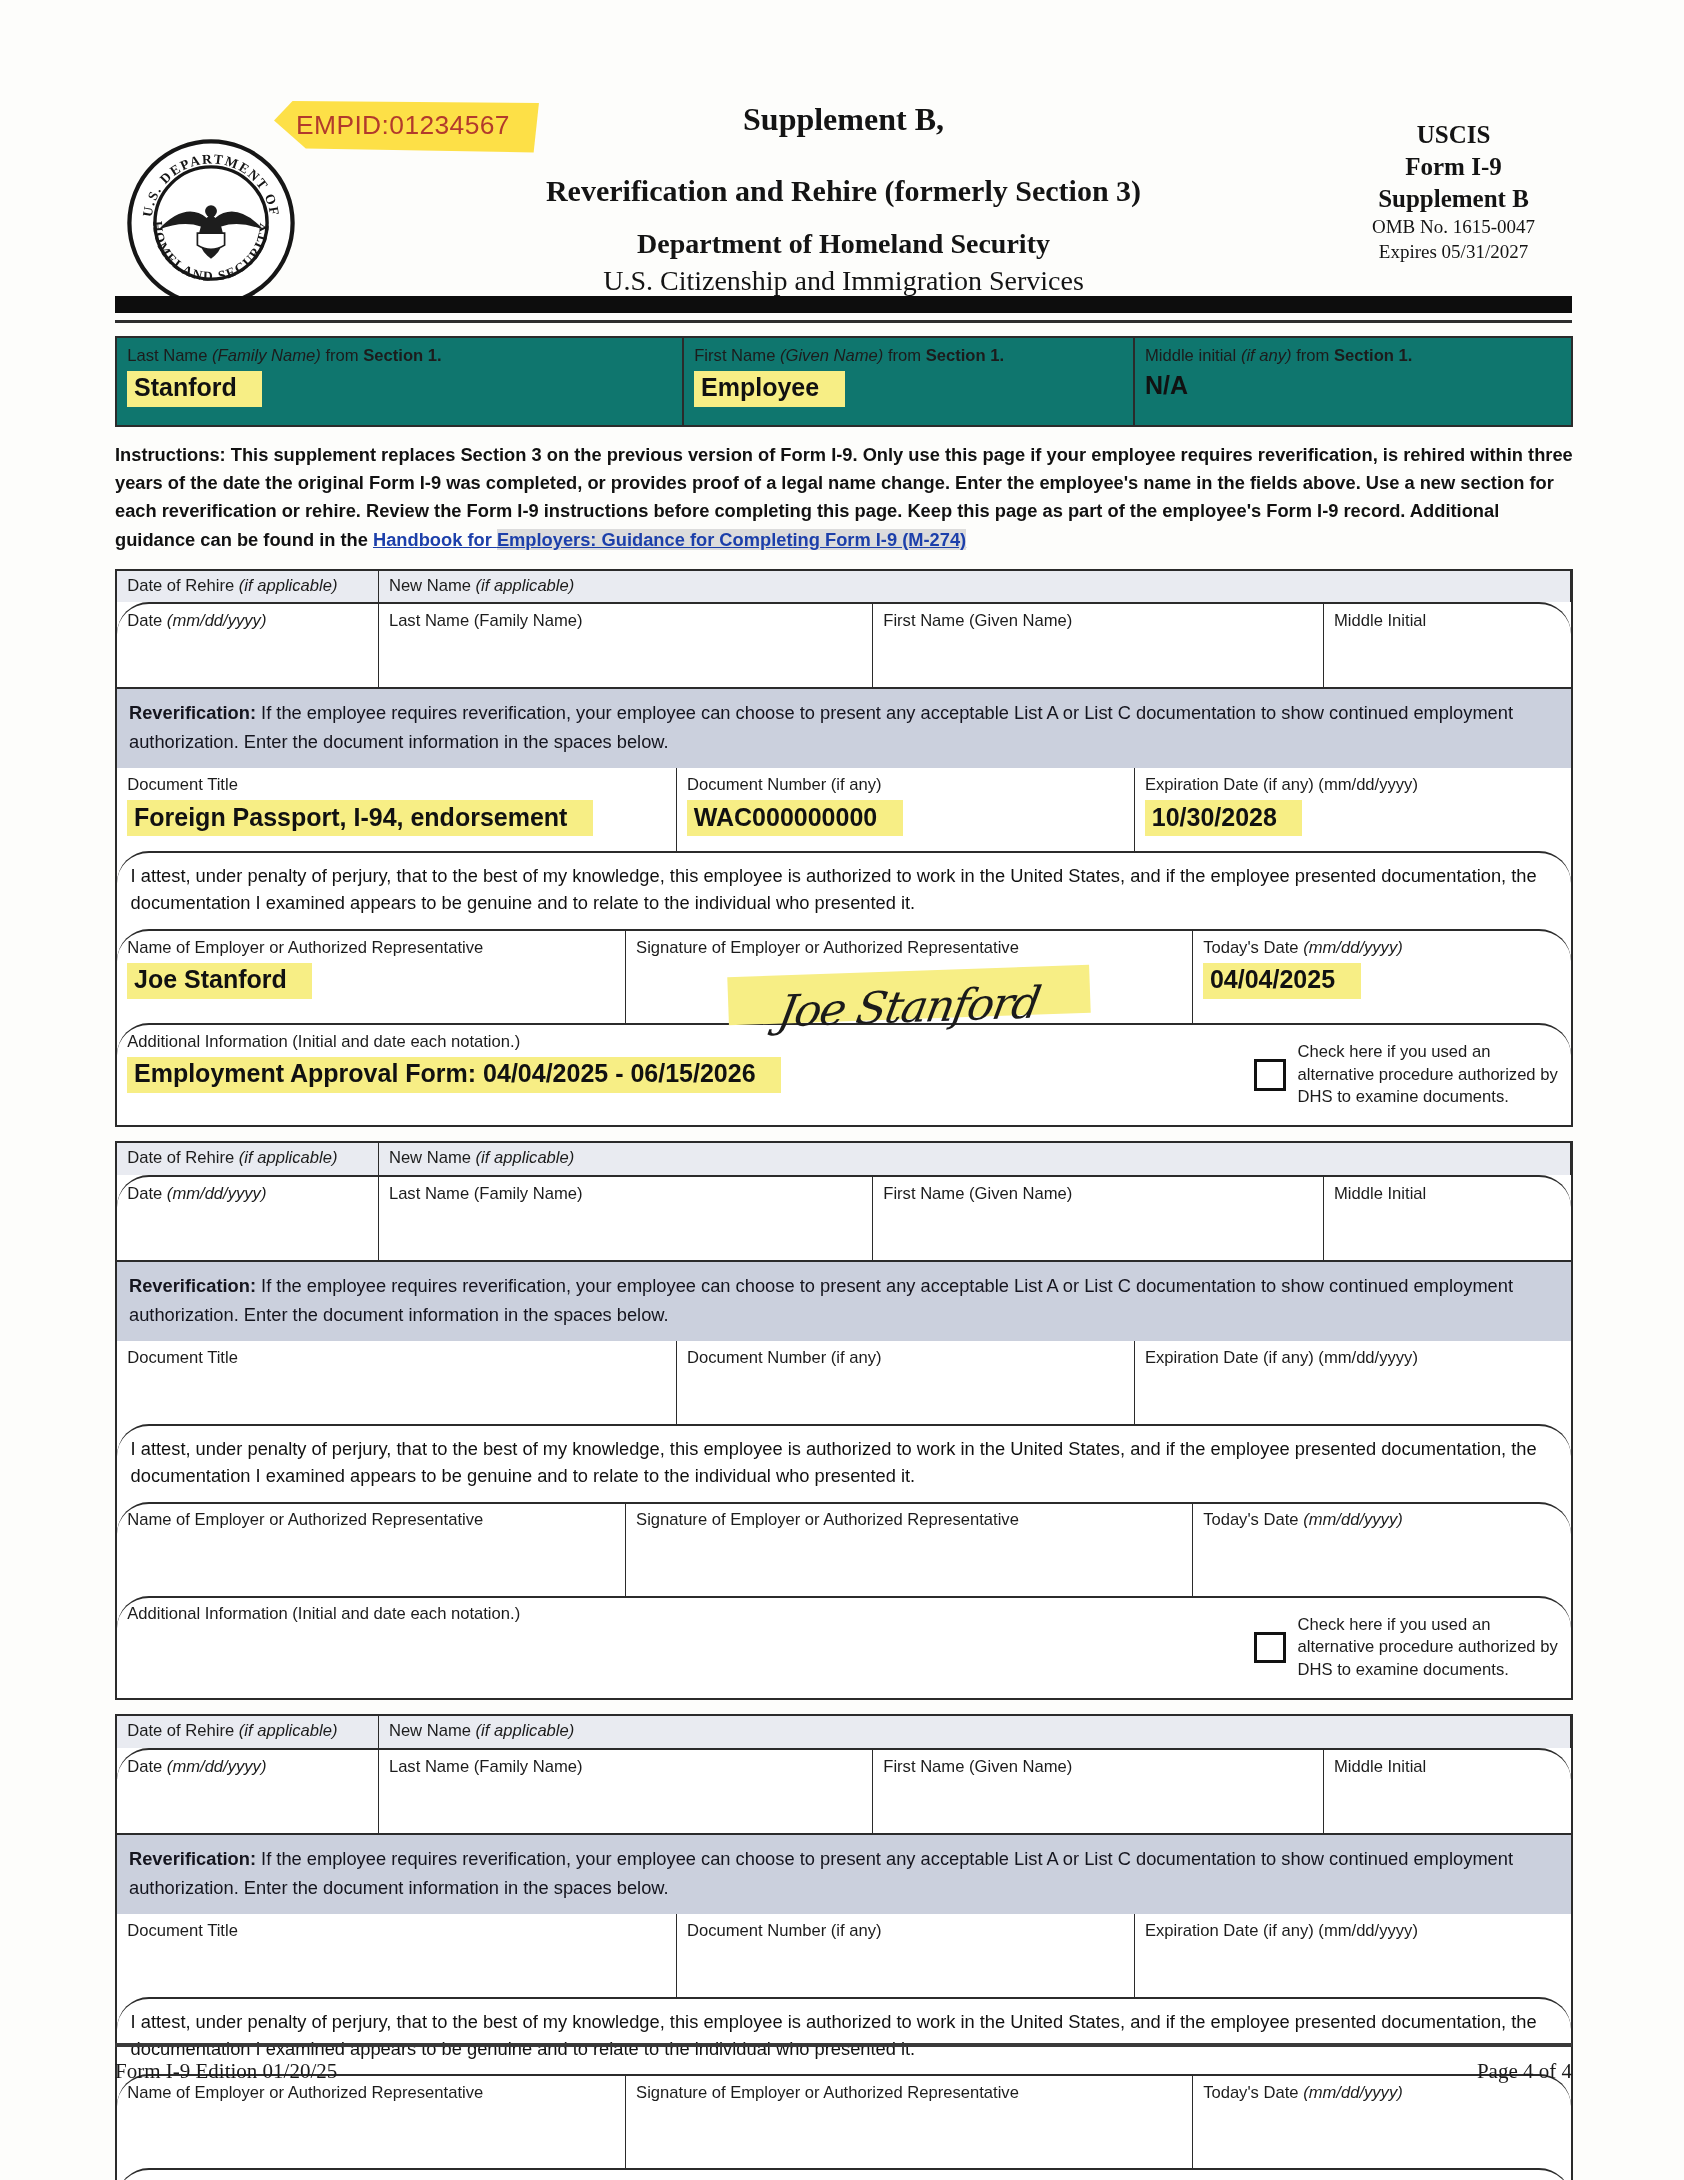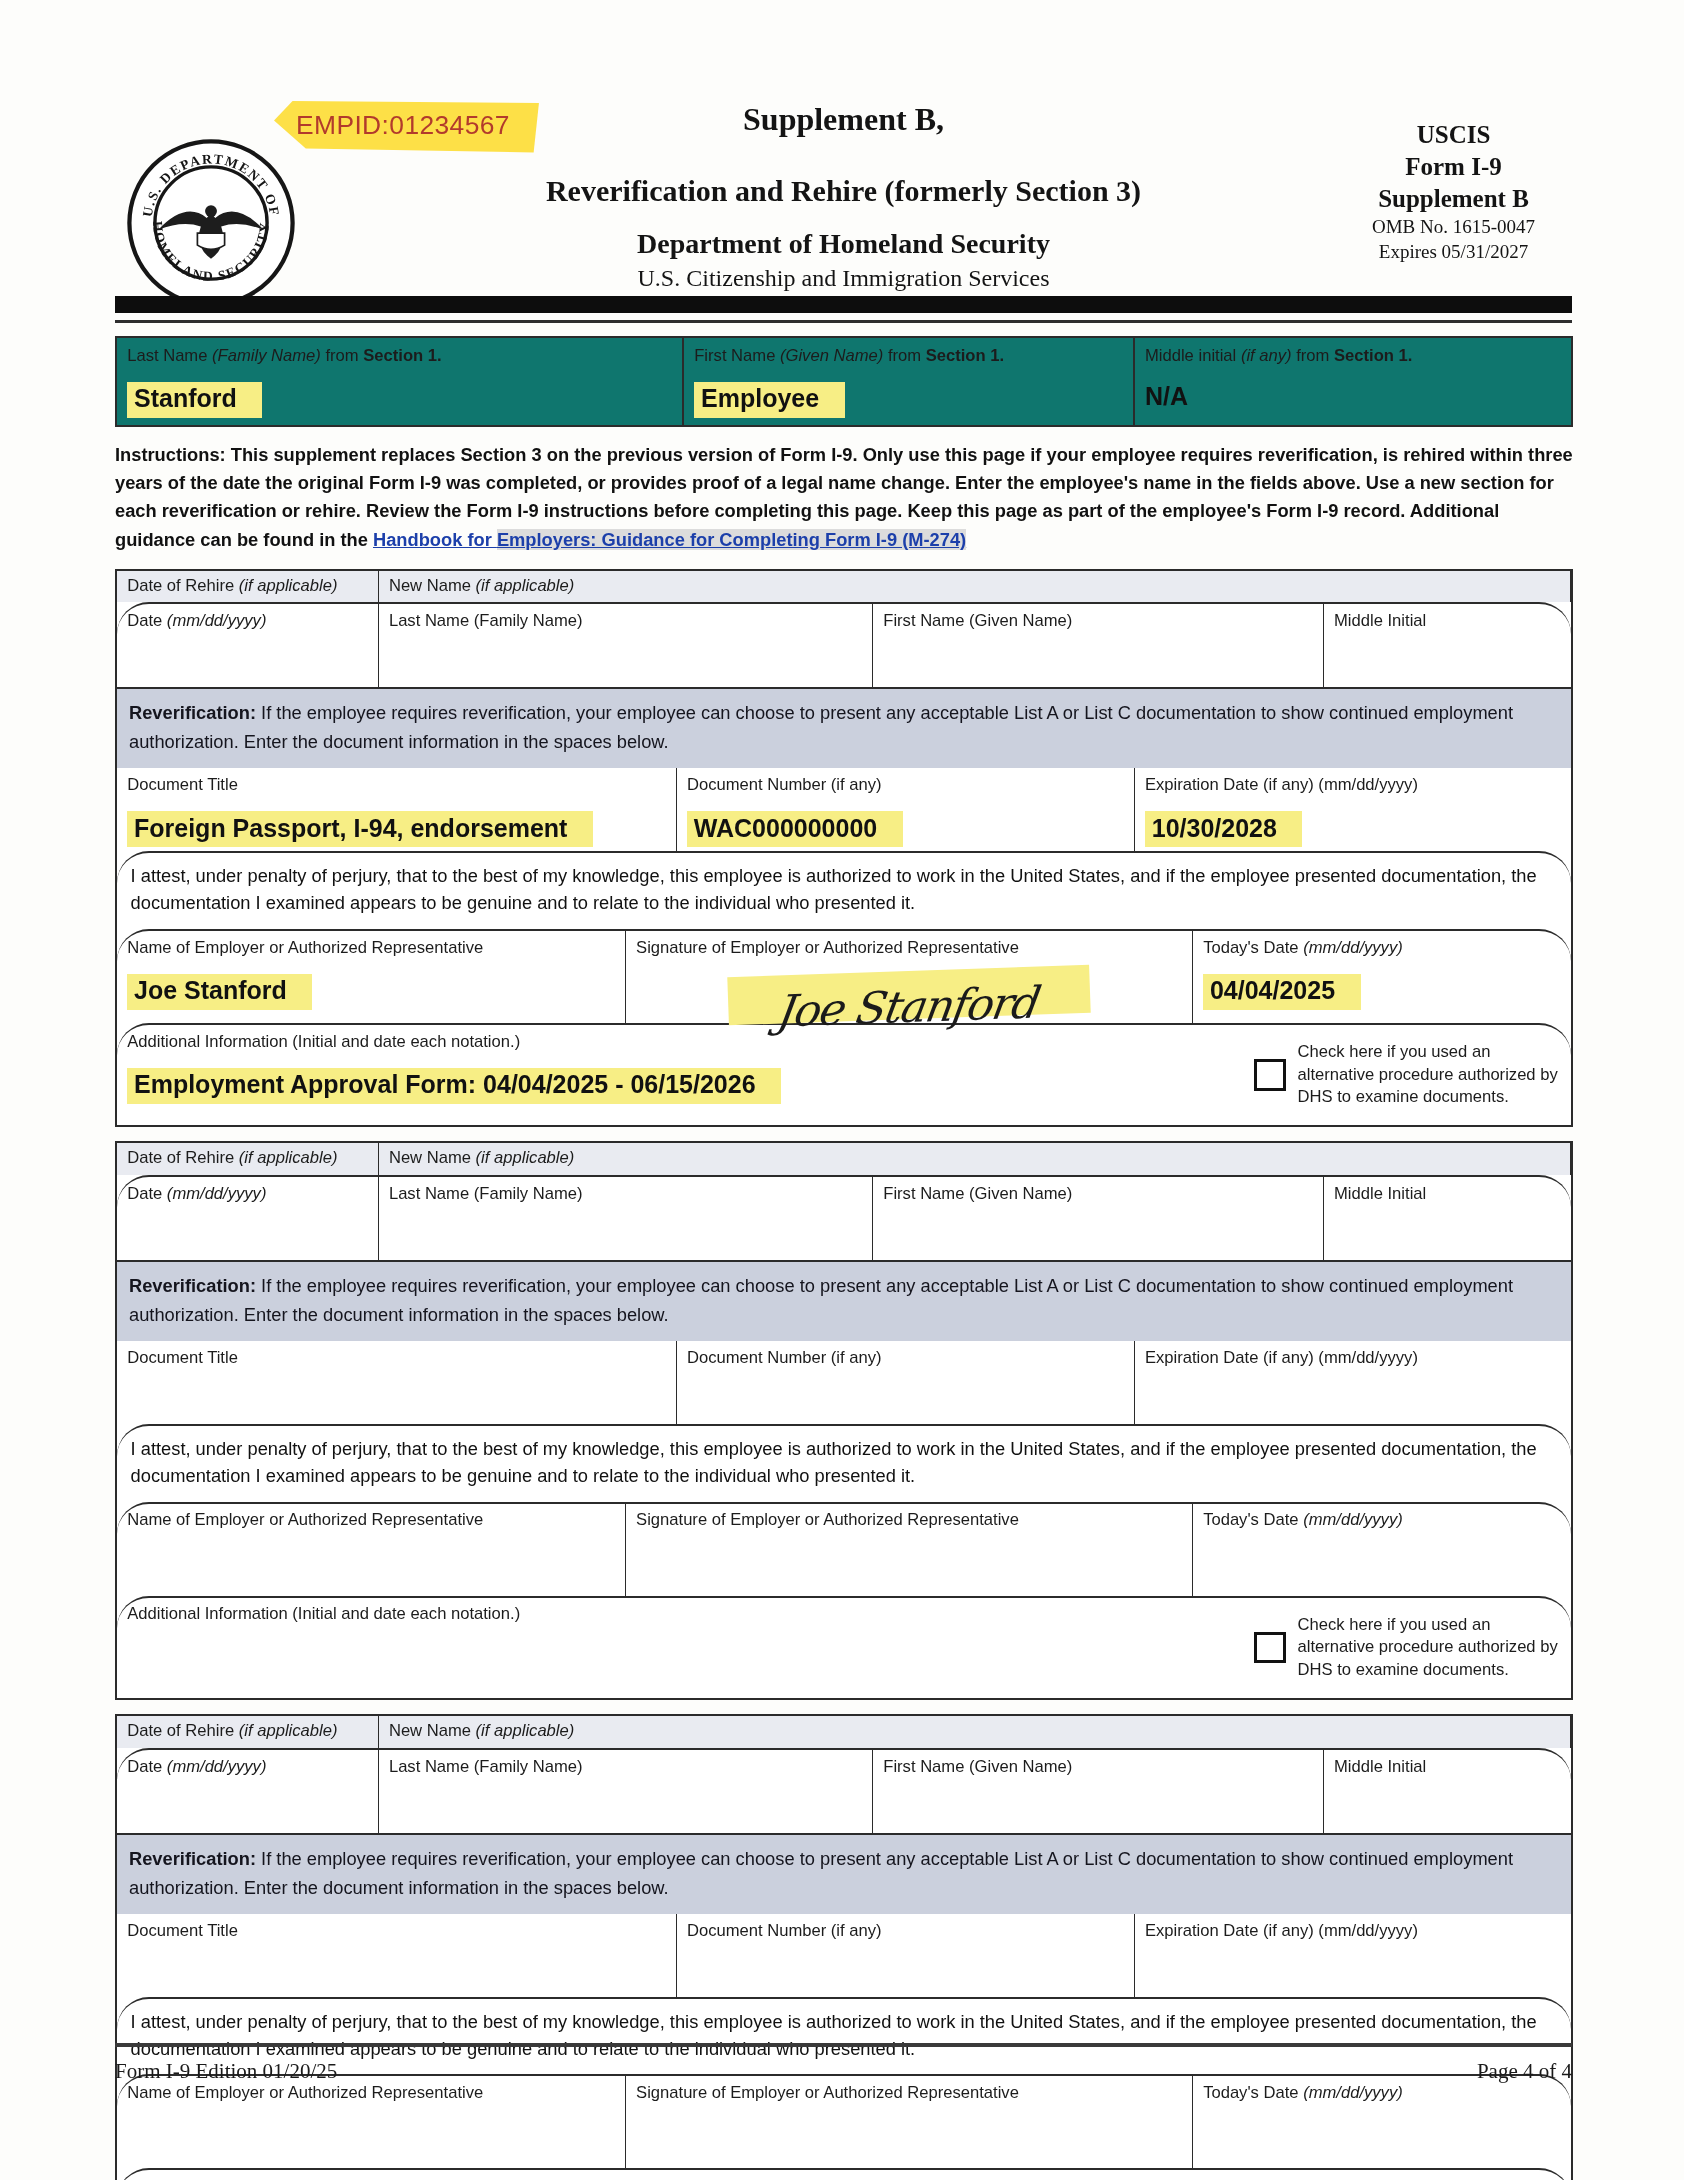--- a/index.html
+++ b/index.html
@@ -15,35 +15,35 @@
   .empid-swoosh {
     display:inline-block; background:#fde047; padding:8.5px 29px 12px 22px;
     clip-path:polygon(7% 0, 100% 4%, 98% 100%, 12% 92%, 0 38%);
   }
   .empid-text { color:#b23a2c; font-size:26.4px; letter-spacing:0.4px; }
   .titles { position:absolute; left:443px; width:801px; top:101px; text-align:center;
     font-family:"Liberation Serif", serif; }
   .t1 { font-size:32px; font-weight:bold; }
   .t2 { font-size:30px; font-weight:bold; margin-top:36px; }
   .t3 { font-size:28px; font-weight:bold; margin-top:20.4px; }
-  .t4 { font-size:24px; margin-top:5.1px; }
+  .t4 { font-size:28px; margin-top:5.1px; }
   .form-box { position:absolute; right:112px; top:119px; width:239px; text-align:center;
     font-family:"Liberation Serif", serif; }
   .fb-b { font-size:25px; font-weight:bold; line-height:1.28; }
   .fb-r { font-size:19px; line-height:1.3; }
   .bar-thick { position:absolute; left:115px; right:113px; top:296px; height:17px; background:#0d0d0d; }
   .bar-thin  { position:absolute; left:115px; right:113px; top:320px; height:3.4px; background:#2e2e2e; }
 
   
   .content { position:absolute; left:115px; width:1458px; top:336px; }
 
   .lbl { font-size:16.6px; color:#1c1c1c; }
   .lbl i { font-style:italic; }
   .lbl b { font-weight:bold; }
-  .val { font-size:25px; font-weight:bold; margin-top:16px; color:#111; }
+  .val { font-size:25px; font-weight:bold; margin-top:5px; color:#111; }
   .hl { background:#f7ee85; display:inline-block; padding:2.6px 25.6px 4.3px 6.8px; }
 
   
   .emp-table { display:flex; border:2.6px solid #2b2b2b; background:#0f766e; }
   .emp-table .cell { padding:7.7px 10.2px 5.1px 10.2px; border-right:2.6px solid #2b2b2b; box-sizing:border-box; height:87px; }
   .emp-table .cell:last-child { border-right:none; }
   .c-ln { width:39%; } .c-fn { width:31%; } .c-mi { width:30%; }
 
   
   .instructions { margin-top:13.6px; font-size:18.3px; font-weight:bold; line-height:1.55; color:#111; }

